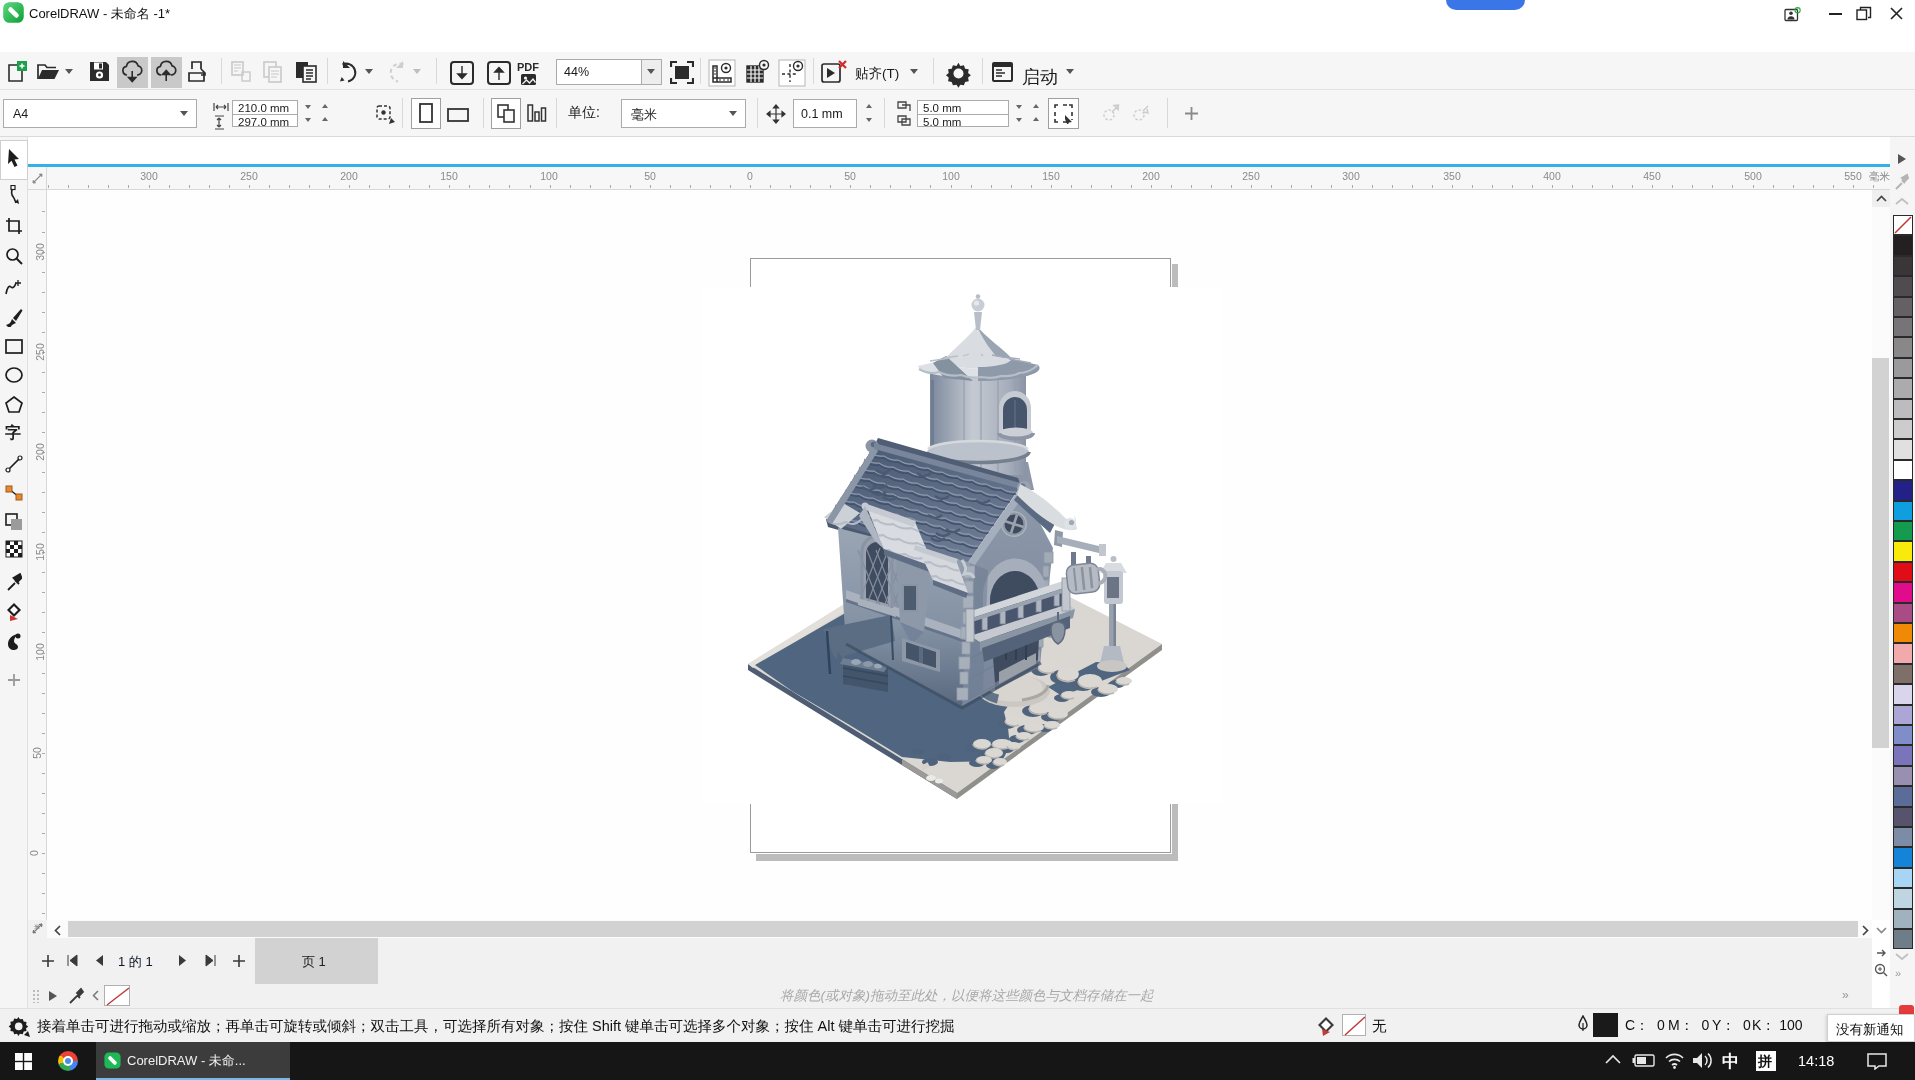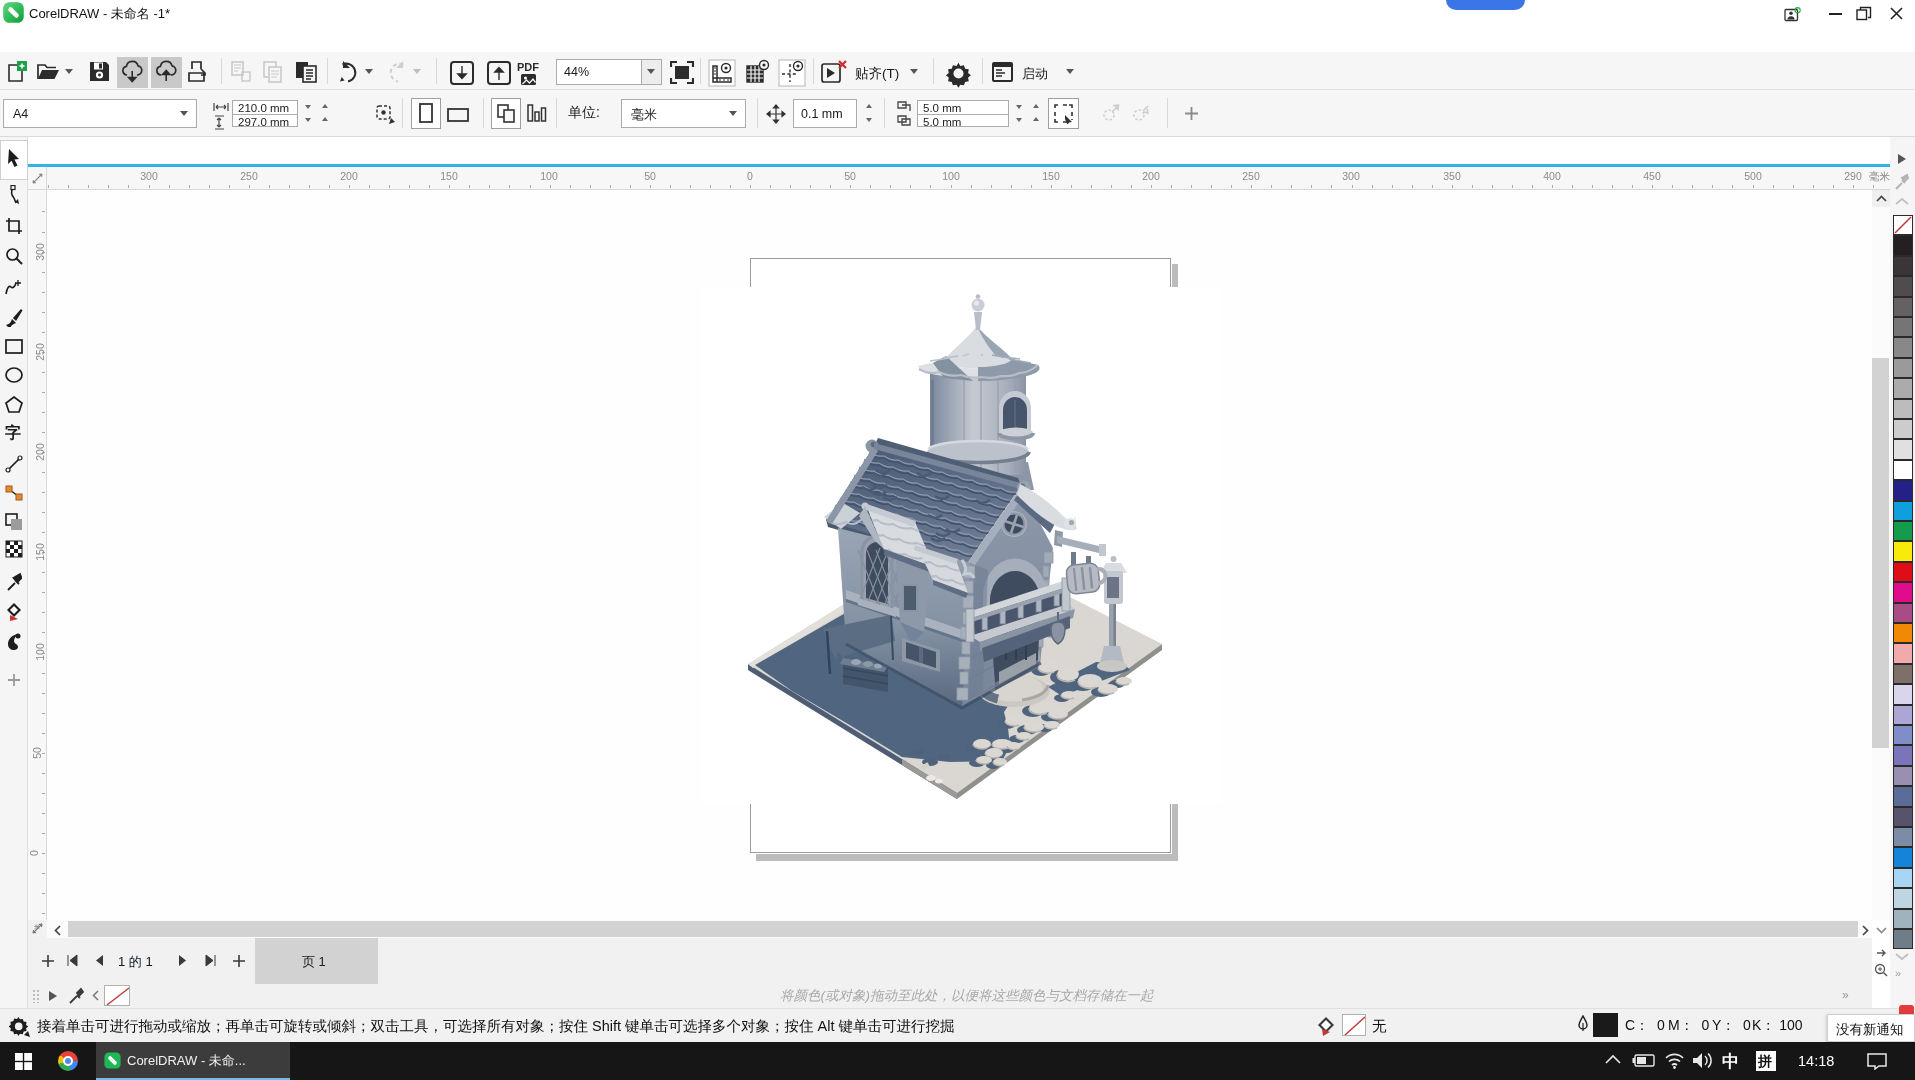--- a/index.html
+++ b/index.html
@@ -201,21 +201,21 @@
   <svg class="icon" style="left:944px;top:7px" width="29" height="29" viewBox="0 0 29 29">
         <path d="M14.5 3l2 3.4 3.9-.7 1.3 3.7 3.9.7-.7 3.9 3 2.5-3 2.5.7 3.9-3.9.7-1.3 3.7-3.9-.7-2 3.4-2-3.4-3.9.7-1.3-3.7-3.9-.7.7-3.9-3-2.5 3-2.5-.7-3.9 3.9-.7 1.3-3.7 3.9.7z" fill="#2b2b2b" transform="scale(0.93) translate(1,1)"></path>
         <circle cx="14.5" cy="14.5" r="5" fill="#f6f6f6"></circle>
       </svg>
   <div class="tsep" style="left:982px"></div>
   <svg class="icon" style="left:991px;top:9px" width="23" height="22" viewBox="0 0 23 22">
         <rect x="1" y="1" width="21" height="20" rx="2" fill="#2b2b2b"></rect>
         <rect x="3" y="6" width="17" height="13" fill="#f6f6f6"></rect>
         <path d="M5 9h6M5 12h9M5 15h6" stroke="#2b2b2b" stroke-width="1.6"></path>
       </svg>
-  <div class="abs" style="left:1022px;top:13px;font-size:13px;color:#1a1a1a">启动</div>
+  <div class="abs" style="left:1022px;top:13px;font-size:18px;color:#1a1a1a">启动</div>
   <div class="combo-arrow" style="left:1066px;top:17px"></div>
 </div>
 <div class="abs" id="propbar">
   <div class="fld" style="left:3px;top:9px;width:194px;height:29px">
         <span style="position:absolute;left:9px;top:7px">A4</span>
       </div>
   <div class="combo-arrow" style="left:180px;top:21px"></div>
   <svg class="icon" style="left:213px;top:12px" width="16" height="10" viewBox="0 0 16 10">
         <path d="M1 1v8M15 1v8M3 5h10M3 5l2-2M3 5l2 2M13 5l-2-2M13 5l-2 2" stroke="#444" stroke-width="1.2" fill="none"></path>
       </svg>
@@ -484,21 +484,21 @@
       <span class="rlab" style="left:803px;top:3px;transform:translateX(-50%)">50</span>
       <span class="rlab" style="left:904px;top:3px;transform:translateX(-50%)">100</span>
       <span class="rlab" style="left:1004px;top:3px;transform:translateX(-50%)">150</span>
       <span class="rlab" style="left:1104px;top:3px;transform:translateX(-50%)">200</span>
       <span class="rlab" style="left:1204px;top:3px;transform:translateX(-50%)">250</span>
       <span class="rlab" style="left:1304px;top:3px;transform:translateX(-50%)">300</span>
       <span class="rlab" style="left:1405px;top:3px;transform:translateX(-50%)">350</span>
       <span class="rlab" style="left:1505px;top:3px;transform:translateX(-50%)">400</span>
       <span class="rlab" style="left:1605px;top:3px;transform:translateX(-50%)">450</span>
       <span class="rlab" style="left:1706px;top:3px;transform:translateX(-50%)">500</span>
-      <span class="rlab" style="left:1806px;top:3px;transform:translateX(-50%)">290</span>
+      <span class="rlab" style="left:1806px;top:3px;transform:translateX(-50%)">550</span>
       <span class="rlab" style="left:1822px;top:3px">毫米</span>
     </div>
 <div class="abs" id="vruler">
       <div class="vtick" style="top:21.4px"></div>
       <div class="vtick" style="top:41.5px"></div>
       <div class="vtick" style="top:61.5px"></div>
       <div class="vtick" style="top:81.6px"></div>
       <div class="vtick" style="top:101.6px"></div>
       <div class="vtick" style="top:121.7px"></div>
       <div class="vtick" style="top:141.7px"></div>

